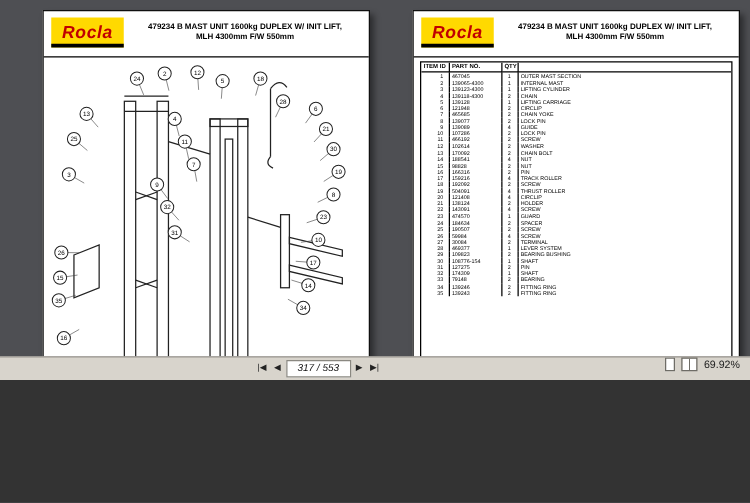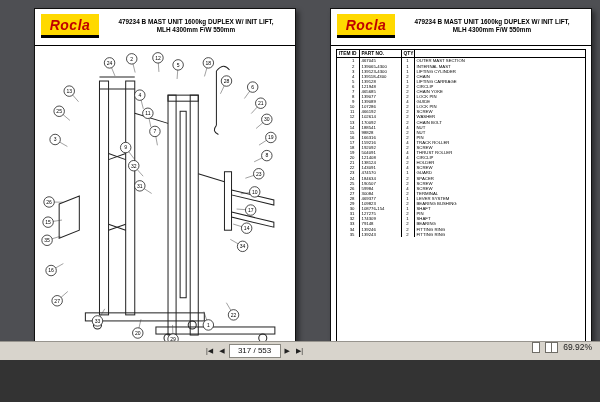--- a/index.html
+++ b/index.html
@@ -1,17 +1,17 @@
 <!DOCTYPE html>
 <html><head>
 <meta charset="utf-8">
 <style>
   html,body{margin:0;padding:0;}
   body{font-family:"Liberation Sans", sans-serif; background:#333;}
-  .viewer{position:relative;width:600px;height:360px;background:#4e4f53;overflow:hidden;}
+  .viewer{position:relative;width:600px;height:304px;background:#4e4f53;overflow:hidden;}
   .canvas{position:absolute;left:0;top:0;right:0;bottom:18px;}
   .page{position:absolute;top:8px;width:262px;height:364px;background:#fff;border:1px solid #101010;
         box-shadow:3px 3px 5px rgba(0,0,0,.45);display:flex;flex-direction:column;box-sizing:border-box;}
   .page-left{left:34px;}
   .page-right{left:330px;}
 
   
   .page-header{position:relative;height:36px;border-bottom:1px solid #000;flex:0 0 auto;}
   .logo{position:absolute;left:6px;top:5px;width:58px;height:24px;background:#ffd900;color:#c00000;
         display:flex;align-items:center;justify-content:center;font-weight:bold;font-style:italic;
@@ -38,21 +38,21 @@
   .col-item{width:22px;} .col-part{width:42px;} .col-qty{width:13px;}
   table.parts td:nth-child(1){text-align:right;padding-right:4px;}
   table.parts td:nth-child(3){text-align:center;}
 
   
   .statusbar{position:absolute;left:0;right:0;bottom:0;height:18px;background:#d8d4cc;
              border-top:1px solid #97948e;}
   .nav-group{position:absolute;left:204px;top:0;height:18px;display:flex;align-items:center;gap:2px;}
   .nav-btn{background:transparent;border:none;font-size:7px;color:#222;padding:1px 2px;line-height:10px;cursor:default;}
   .page-box{background:#fff;border:1px solid #8a8881;font-size:8px;color:#111;padding:0 5px;
-            height:12px;line-height:12px;min-width:40px;text-align:center;}
+            height:12px;line-height:12px;min-width:40px;text-align:center;font-style:italic;}
   .zoom-group{position:absolute;right:8px;top:0;height:18px;display:flex;gap:5px;}
   .mini-icon{width:8px;height:11px;background:#fff;border:1px solid #6f6d67;display:inline-block;box-sizing:border-box;}
   .mini-icon.facing{width:13px;background:linear-gradient(to right,#fff 45%,#6f6d67 45%,#6f6d67 55%,#fff 55%);}
   .zoom-label{font-size:8.5px;color:#1b1b1b;}
 </style>
 </head>
 <body>
 
 <div class="viewer">
   <div class="canvas">

